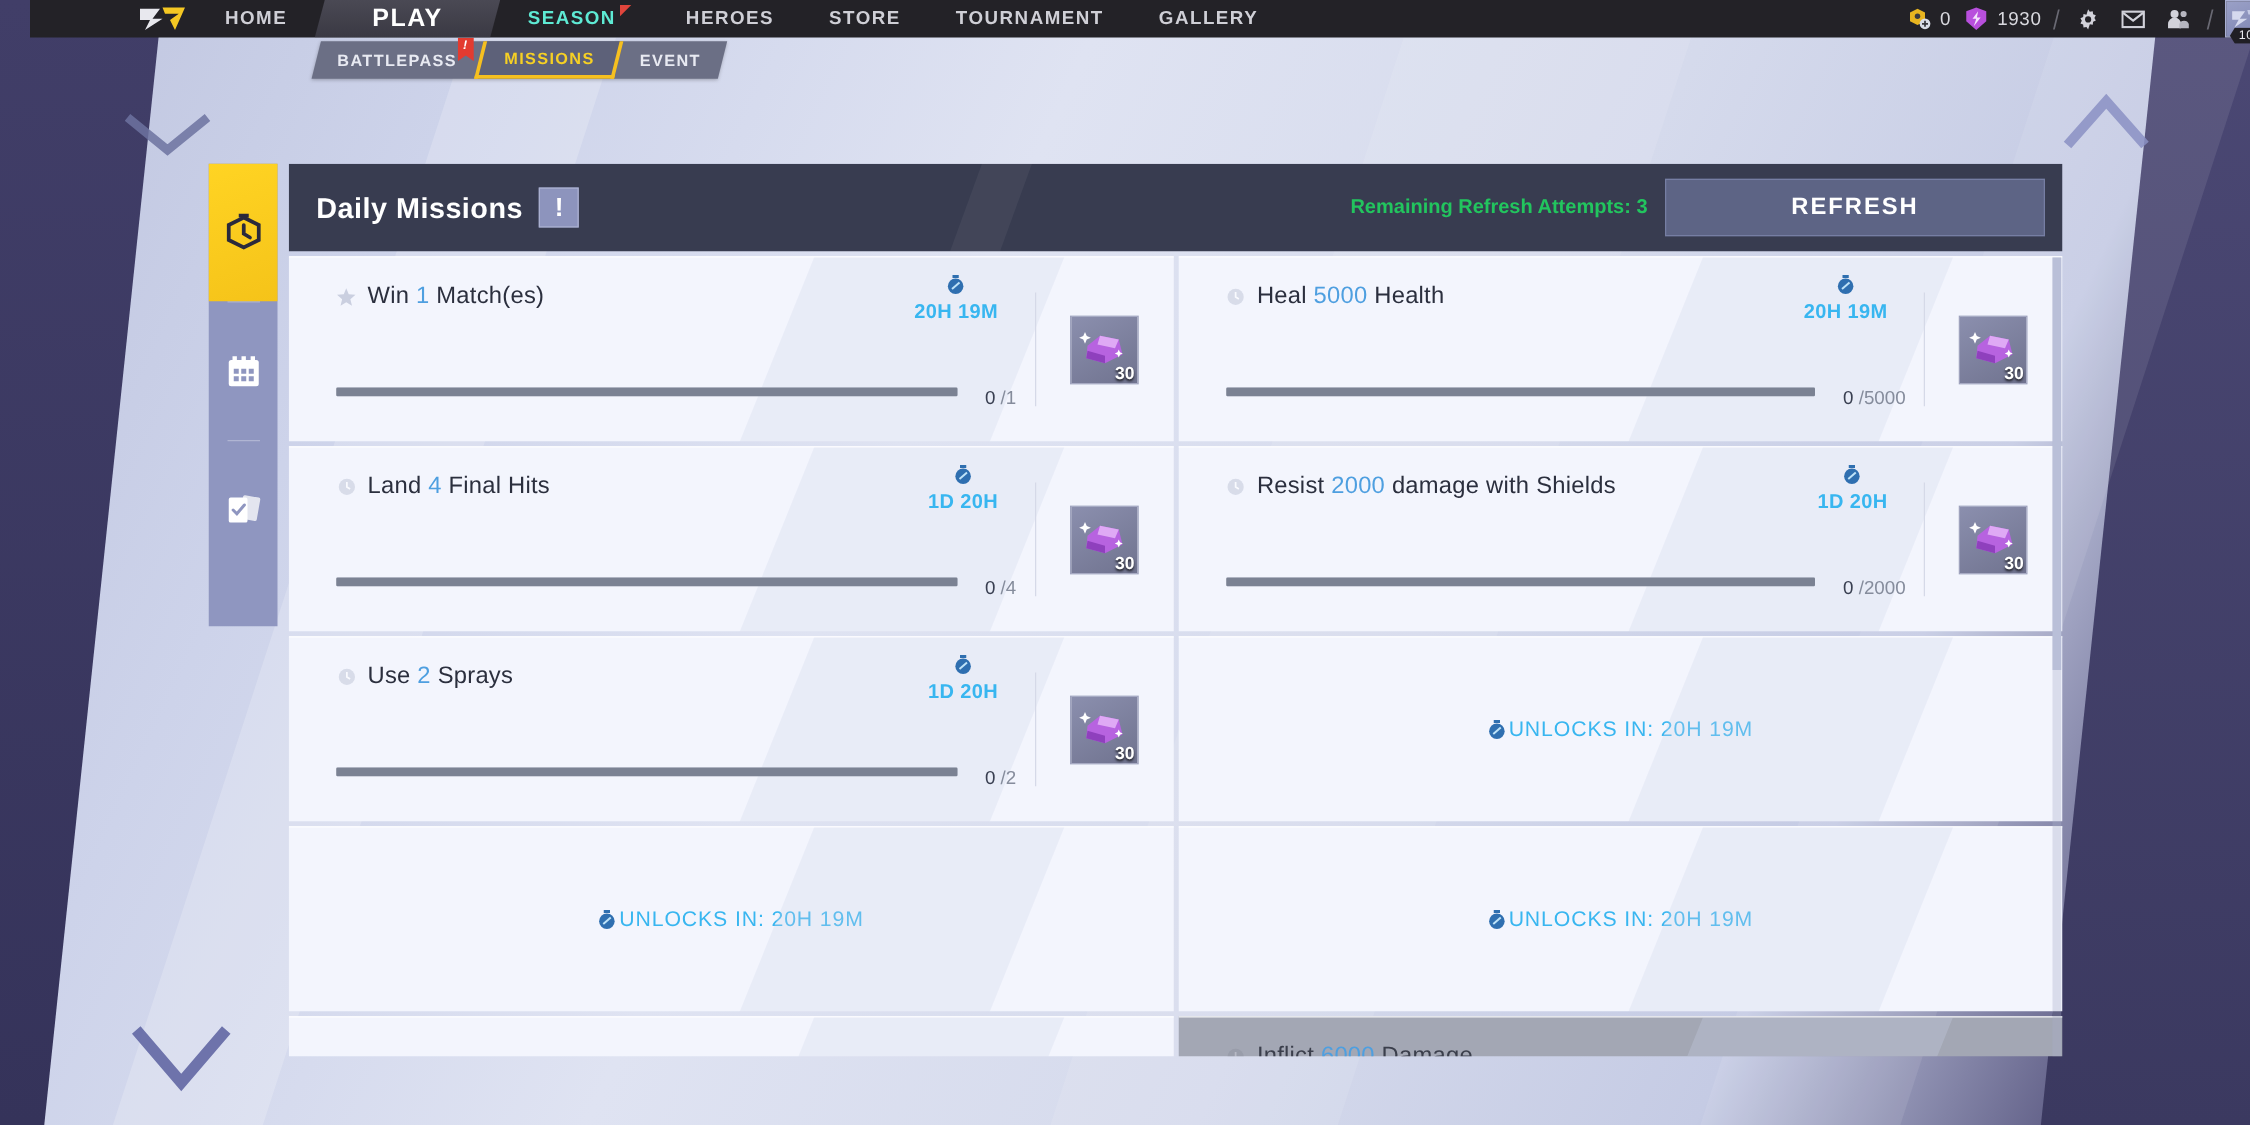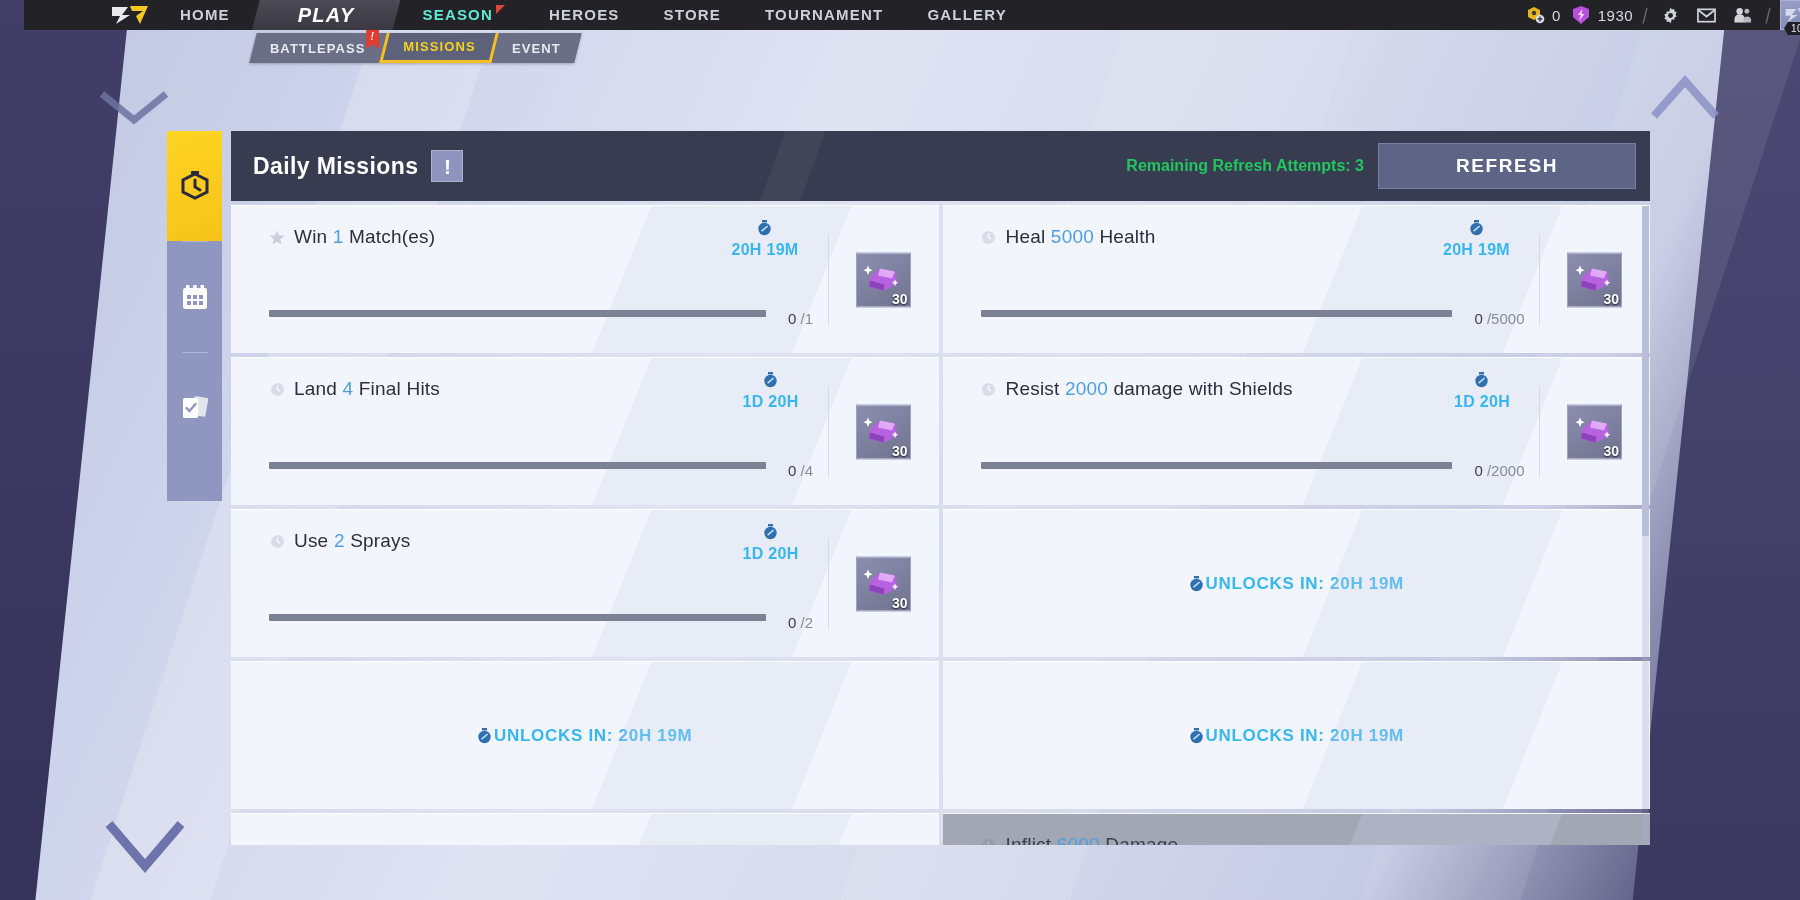--- a/index.html
+++ b/index.html
@@ -44,21 +44,20 @@
   }
   .nav-item {
     color:#cfcfd6; font-size:15px; letter-spacing:1.2px; font-weight:700;
     padding:0 22px; height:30px; line-height:30px; position:relative;
     font-family:"Liberation Sans", sans-serif;
   }
   .nav-item.play {
     background: linear-gradient(180deg,#4a4954,#3a3943);
     color:#ffffff; padding:0 46px; font-size:20px;
     clip-path: polygon(8px 0, 100% 0, calc(100% - 8px) 100%, 0 100%);
-    font-style: italic;
   }
   .nav-item.season { color:#5eead4; }
   .season-flag {
     display:inline-block; width:0; height:0; margin-left:3px;
     border-left:9px solid #e0453c; border-bottom:9px solid transparent;
     vertical-align: super;
   }
   .nav-right {
     margin-left:auto; display:flex; align-items:center; gap:10px;
     padding-right:10px; height:30px;
@@ -134,21 +133,21 @@
     color:#ffffff; font-size:23px; font-weight:700; letter-spacing:.4px;
   }
   .info-badge {
     margin-left:13px; width:32px; height:32px; background:#8d94bd;
     border:1px solid #aab0d0; display:flex; align-items:center; justify-content:center;
     color:#ffffff; font-size:21px; font-weight:700; line-height:1;
   }
   .hdr-right { margin-left:auto; display:flex; align-items:center; padding-right:14px; }
   .refresh-note { color:#22c55e; font-size:16px; font-weight:700; margin-right:14px; }
   .refresh-btn {
-    width:258px; height:46px; background:#5d6485; border:1px solid #767ea3;
+    width:304px; height:46px; background:#5d6485; border:1px solid #767ea3;
     color:#ffffff; font-size:19px; font-weight:700; letter-spacing:1.6px;
     display:flex; align-items:center; justify-content:center; cursor:pointer;
   }
 
   .grid {
     display:grid; grid-template-columns: 1fr 1fr; gap:4px 4px;
     background:transparent; padding-top:4px;
   }
   .card {
     background:#f3f5fd; height:148px; position:relative; overflow:hidden;
@@ -193,21 +192,21 @@
     position:absolute; right:28px; top:50%; transform:translateY(-50%);
     width:55px; height:55px; background:linear-gradient(150deg,#8b8fae,#70738f);
     border:1px solid #9ea2bd; display:flex; align-items:center; justify-content:center;
   }
   .reward .qty {
     position:absolute; right:2px; bottom:0px; color:#fff; font-size:14px; font-weight:700;
     text-shadow:0 1px 2px rgba(0,0,0,.8);
   }
   .lock-text {
     display:flex; align-items:center; gap:2px;
-    color:#38b6f0; font-size:17px; font-weight:700; letter-spacing:.7px;
+    color:#38b6f0; font-size:17px; font-weight:400; letter-spacing:.7px;
   }
   .disabled .m-text { color:#3b3f4c; }
   .disabled .m-icon { opacity:.4; }
 
   .scrollbar {
     position:absolute; right:1px; top:75px; width:7px; height:640px;
     background:rgba(170,176,200,.35); z-index:20;
   }
   .scrollbar i { display:block; width:7px; height:330px; background:#b9bfd8; }
 </style>

